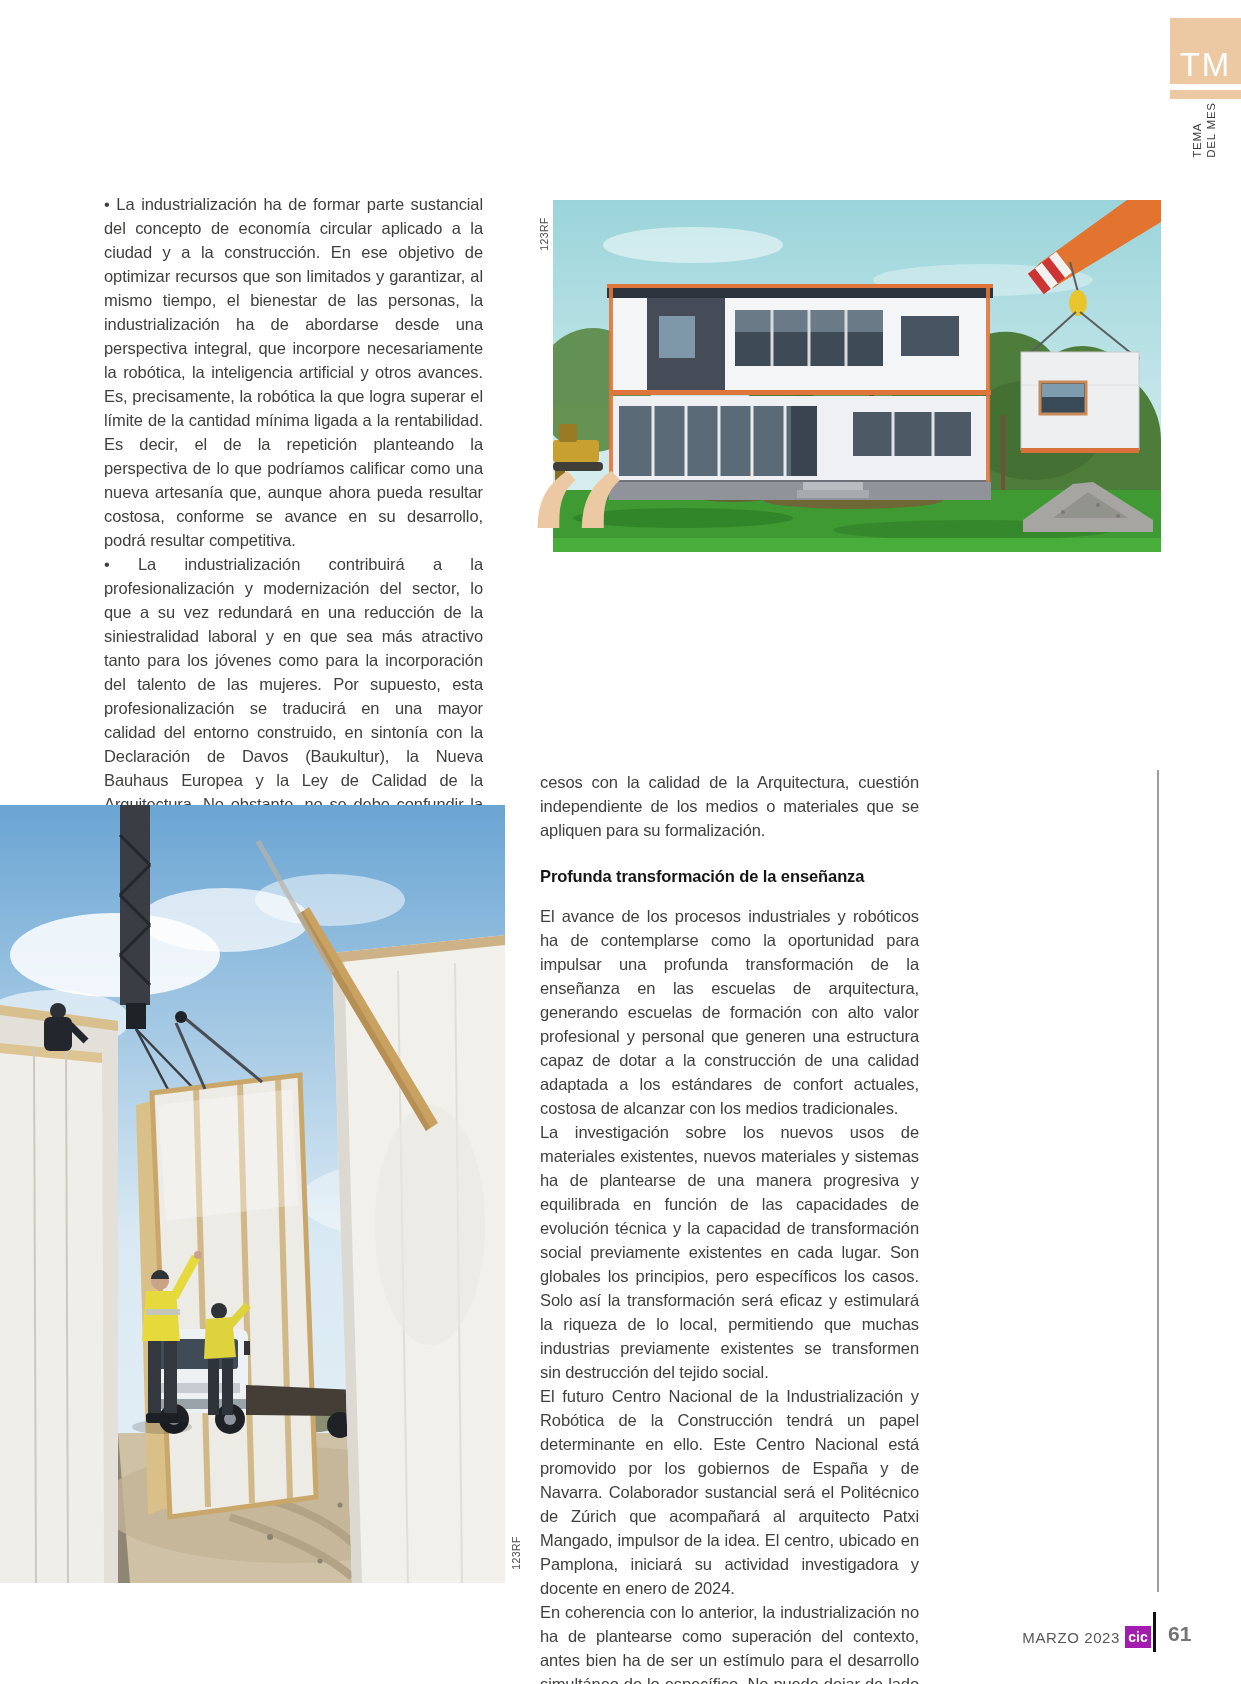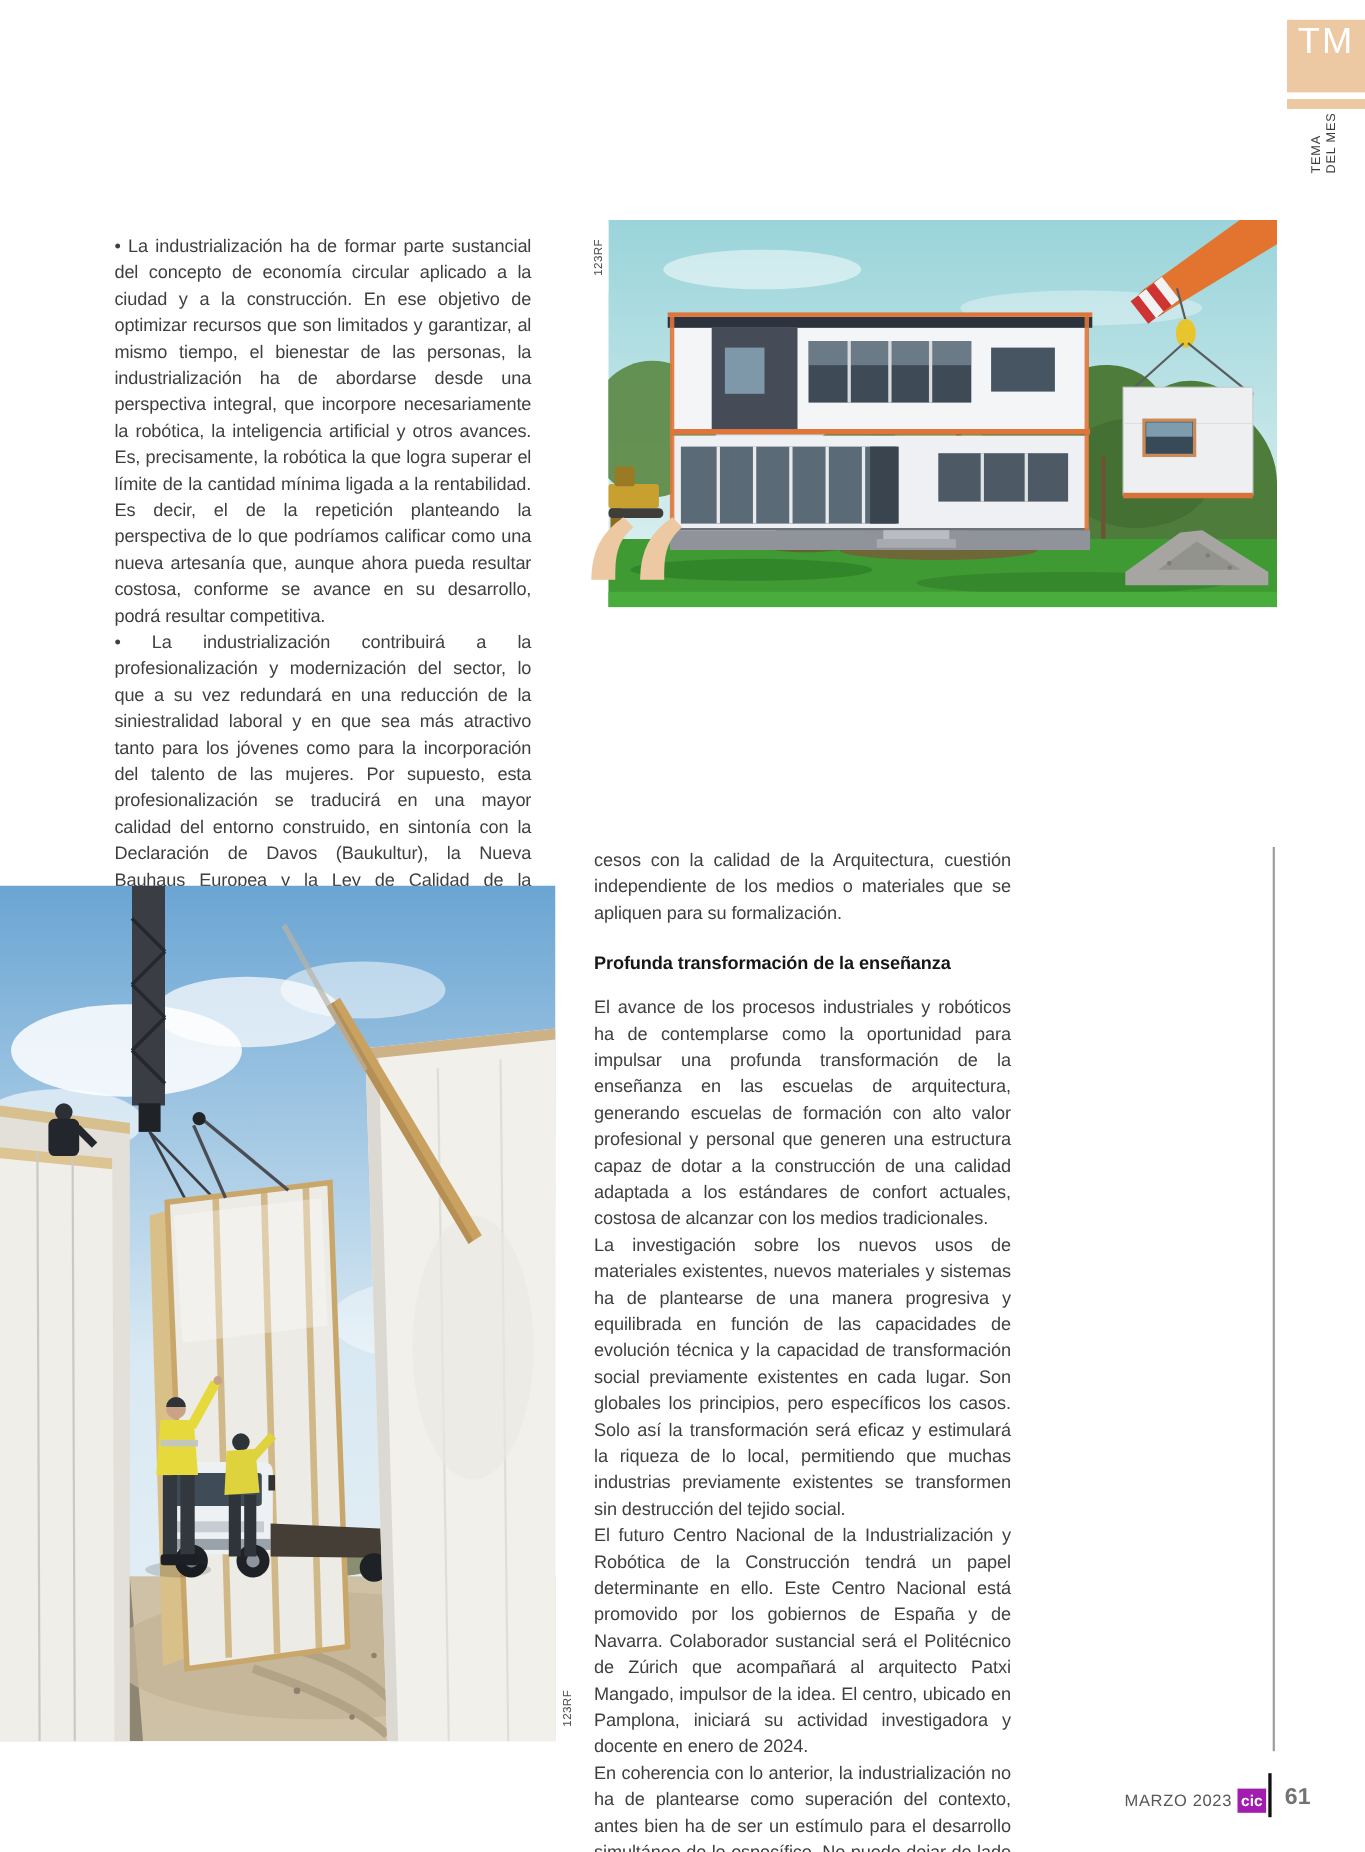--- a/index.html
+++ b/index.html
@@ -6,32 +6,32 @@
   .page{position:relative;width:1241px;height:1684px;background:#fff;overflow:hidden;
         font-family:"Liberation Sans",sans-serif;margin:0 auto;}
 
   
   .kicker{position:absolute;left:548px;top:72px;font-size:19px;white-space:nowrap;}
   .kicker .b{font-weight:bold;color:#111;}
   .kicker .r{color:#575756;}
 
   
   .tm-box{position:absolute;left:1170px;top:18px;width:71px;height:66px;background:#ecc9a3;
-          display:flex;align-items:flex-start;justify-content:center;color:#fff;font-size:33px;
+          display:flex;align-items:flex-end;justify-content:center;color:#fff;font-size:33px;
           letter-spacing:2px;}
   .tm-strip{position:absolute;left:1170px;top:90px;width:71px;height:9px;background:#ecc9a3;}
   .tema{position:absolute;left:1172px;top:98px;width:64px;height:64px;}
   .tema .inner{position:absolute;top:50%;left:50%;transform:translate(-50%,-50%) rotate(-90deg);
                white-space:nowrap;font-size:11.5px;line-height:14px;color:#3d3d3c;
                letter-spacing:0.8px;}
 
   
   .body-text{font-size:16.5px;line-height:24px;color:#3f3f3e;text-align:justify;
              letter-spacing:-0.1px;}
-  .left-col{position:absolute;left:104px;top:192px;width:379px;margin-top:20px;}
+  .left-col{position:absolute;left:104px;top:192px;width:379px;}
   .left-col p{margin:0;}
   .right-col{position:absolute;left:540px;top:770px;width:379px;}
   .right-col p{margin:0;}
   .right-col .subhead{margin:22px 0 16px 0;font-weight:bold;color:#161616;font-size:16.5px;
                       line-height:24px;text-align:left;}
 
   
   .photo-top{position:absolute;left:553px;top:200px;width:608px;height:352px;}
   .photo-bottom{position:absolute;left:0px;top:805px;width:505px;height:778px;}
   .credit{position:absolute;background:#fff;}

